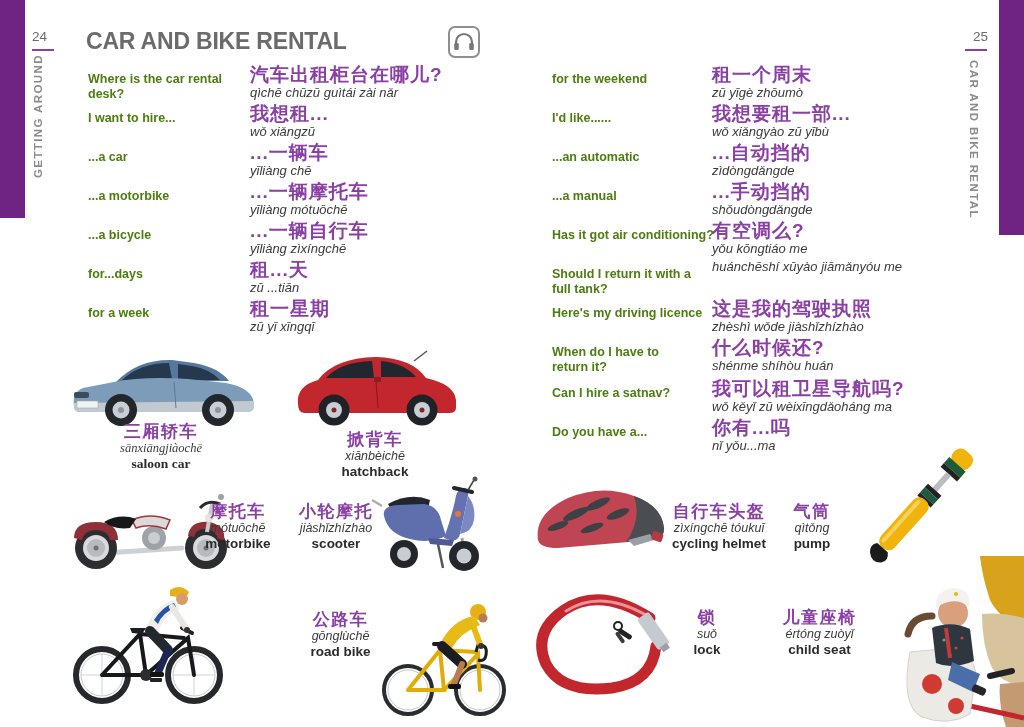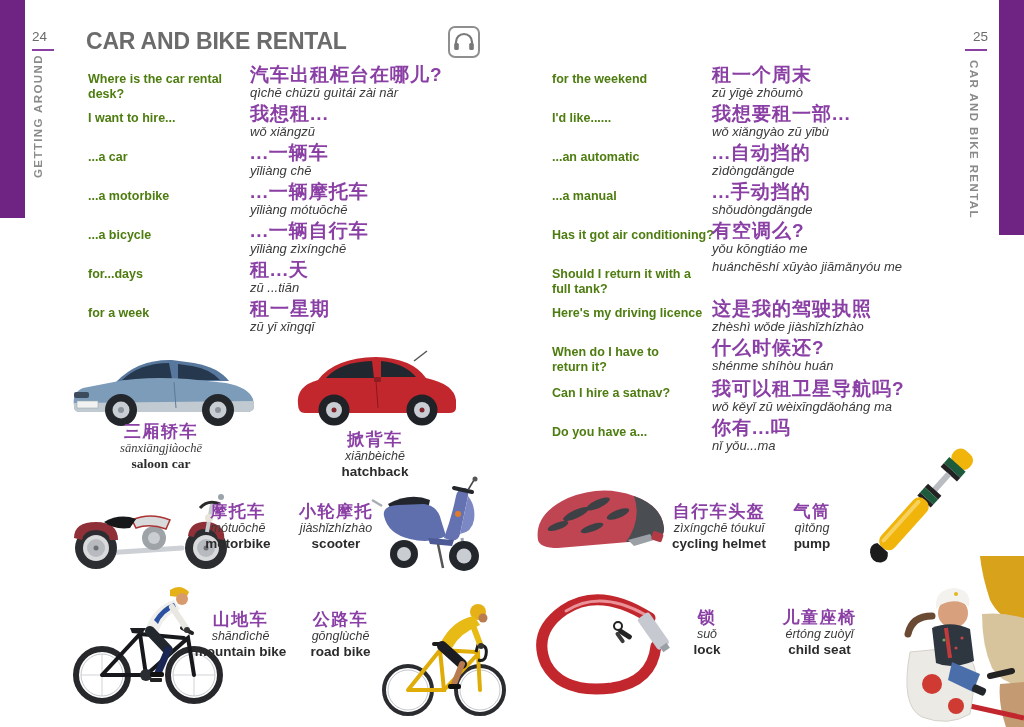--- a/index.html
+++ b/index.html
@@ -318,25 +318,20 @@
       <circle cx="120" cy="23" r="6" fill="#d79b6e"></circle>
       <path d="M84 52 Q92 30 112 24 L118 33 Q100 40 96 58 Z" fill="#f0efec"></path>
       <path d="M92 44 Q100 31 112 27 L114 31 Q100 37 96 48 Z" fill="#2a52a0"></path>
       <path d="M110 31 L124 52" stroke="#e9e7e2" stroke-width="6" stroke-linecap="round"></path>
       <circle cx="125" cy="54" r="3" fill="#333"></circle>
       <path d="M88 55 L106 74" stroke="#23282f" stroke-width="10" stroke-linecap="round"></path>
       <path d="M106 74 L96 97" stroke="#1a2653" stroke-width="7" stroke-linecap="round"></path>
       <rect x="88" y="96" width="14" height="5" rx="2" fill="#111"></rect>
     </svg>
   </div>
-  <div class="cap" style="left:183px;top:610px;width:115px;">
-    <span class="zh">山地车</span>
-    <span class="py">shāndìchē</span>
-    <span class="en">mountain bike</span>
-  </div>
 
   <div class="cap" style="left:293px;top:610px;width:95px;">
     <span class="zh">公路车</span>
     <span class="py">gōnglùchē</span>
     <span class="en">road bike</span>
   </div>
   <div class="pic" style="left:378px;top:578px;">
     <svg width="128" height="140" viewBox="0 0 128 140">
       <circle cx="30" cy="112" r="24" fill="none" stroke="#2a2c2f" stroke-width="4"></circle>
       <circle cx="30" cy="112" r="20" fill="none" stroke="#c5c8cc" stroke-width="1"></circle>

